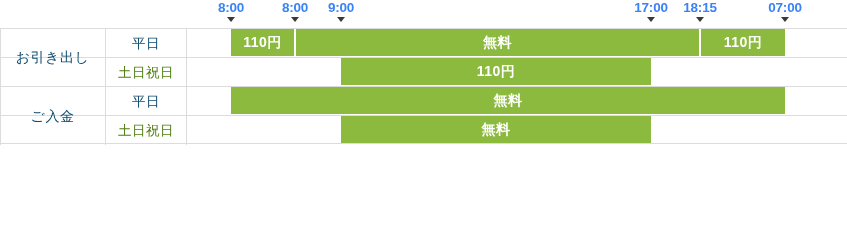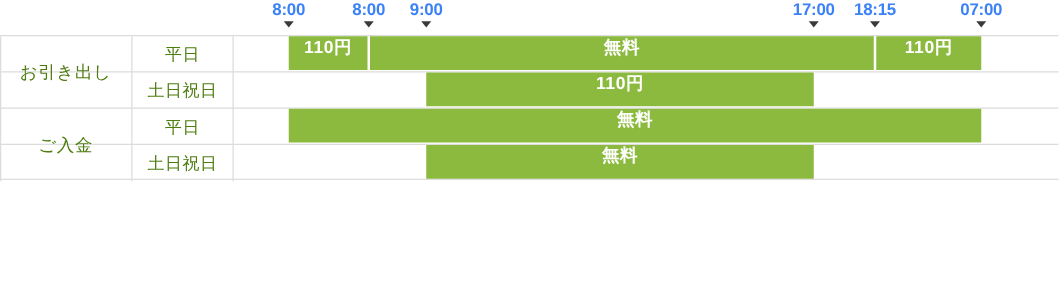--- a/index.html
+++ b/index.html
@@ -87,21 +87,21 @@
 
   
   .label-cell {
     position: absolute;
     display: flex;
     align-items: center;
     justify-content: center;
     text-align: center;
     box-sizing: border-box;
     font-size: 14px;
-    color: #4d7c0f;
+    color: #0c4a6e;
     letter-spacing: 0.5px;
     line-height: 17px;
   }
   .label-cell.service {
     left: 0;
     width: 105px;
   }
   .label-cell.daytype {
     left: 106px;
     width: 80px;
@@ -116,21 +116,21 @@
     flex-direction: column;
     line-height: 20px;
   }
 
   
   .bar {
     position: absolute;
     height: 27px;
     background: #8cba3f;
     display: flex;
-    align-items: flex-start;
+    align-items: center;
     justify-content: center;
     color: #ffffff;
     font-size: 14px;
     font-weight: bold;
     letter-spacing: 0.5px;
     box-sizing: border-box;
     white-space: nowrap;
   }
 </style>
 </head>

